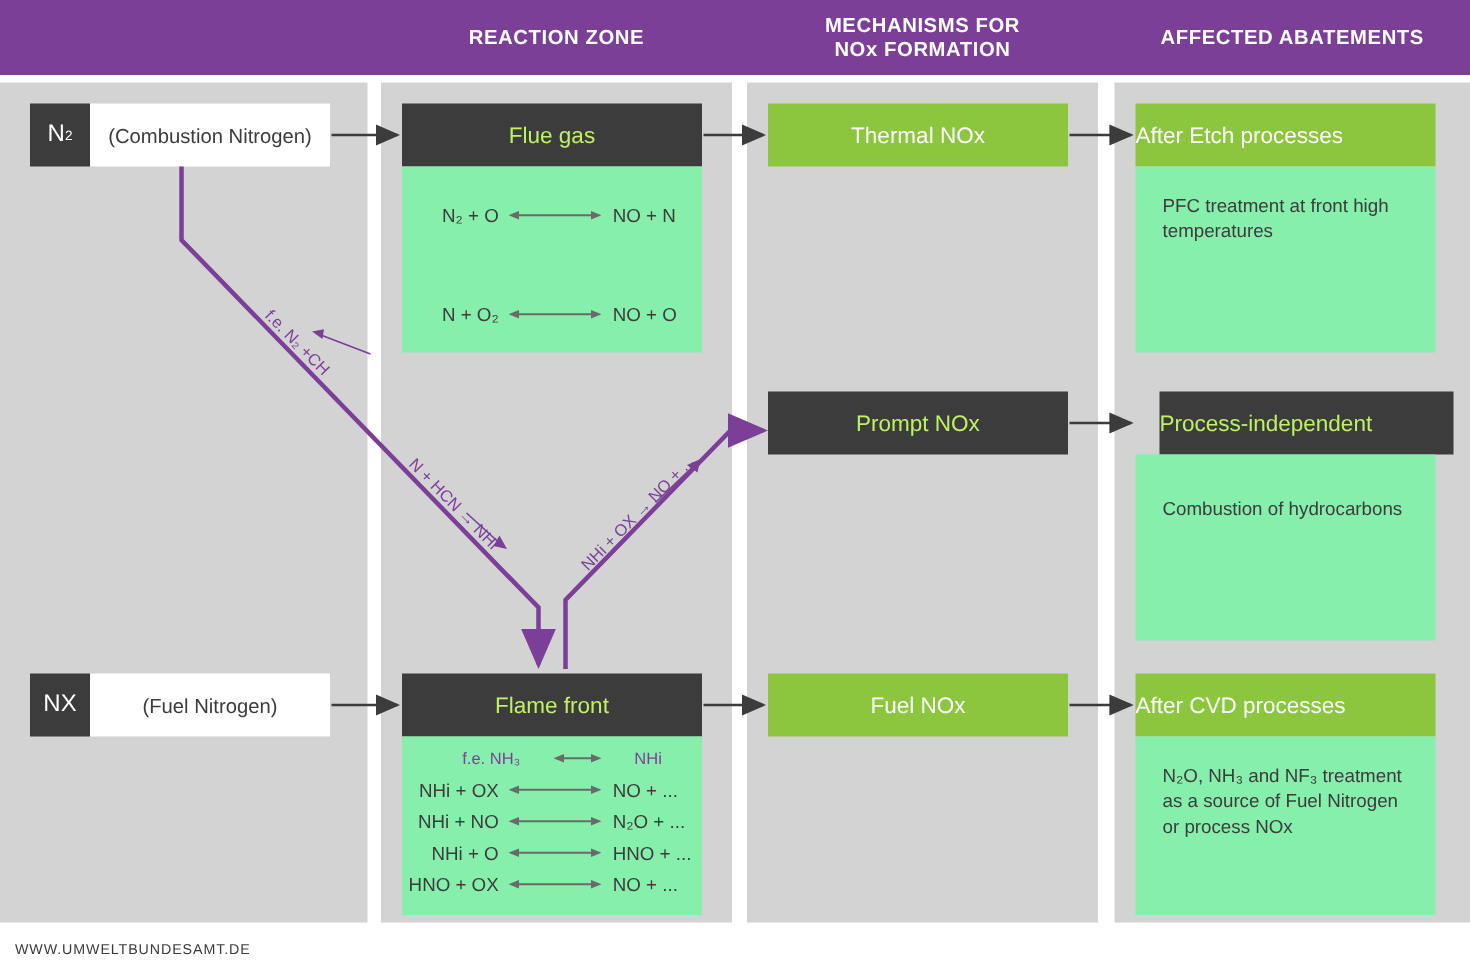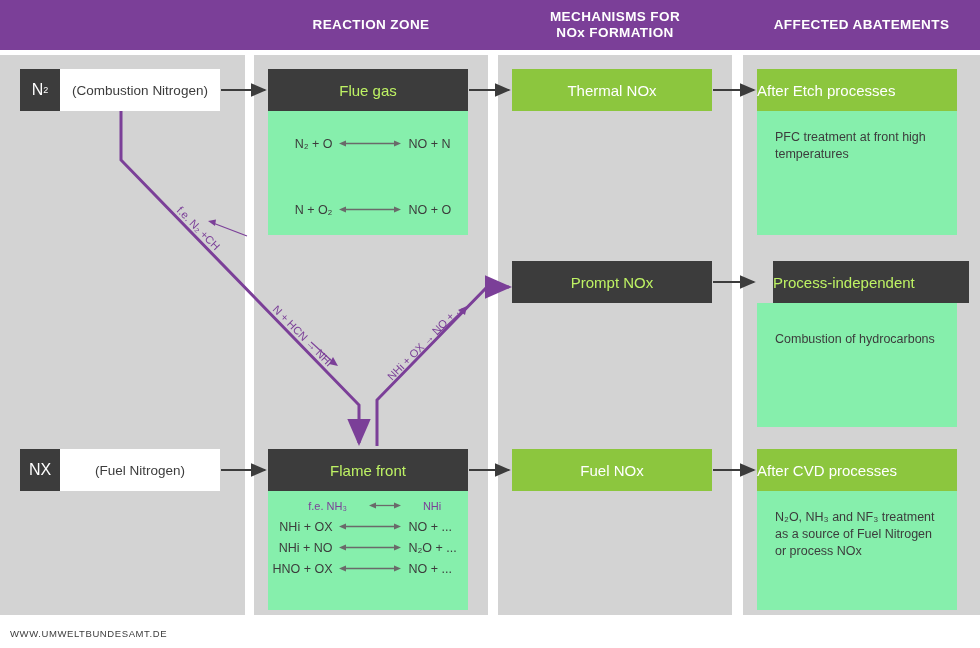--- a/index.html
+++ b/index.html
@@ -168,20 +168,31 @@
         <div class="a">
           <svg width="62" height="11" viewBox="0 0 62 11">
               <line x1="5" y1="5.5" x2="57" y2="5.5" stroke="#6a6a6a" stroke-width="1.3"></line>
               <path d="M0,5.5 L7,2.6 L7,8.4 Z" fill="#6a6a6a"></path>
               <path d="M62,5.5 L55,2.6 L55,8.4 Z" fill="#6a6a6a"></path>
             </svg>
         </div>
         <div class="r">N₂O + ...</div>
       </div>
       <div class="rxrow">
+        <div class="l">NHi + O</div>
+        <div class="a">
+          <svg width="62" height="11" viewBox="0 0 62 11">
+              <line x1="5" y1="5.5" x2="57" y2="5.5" stroke="#6a6a6a" stroke-width="1.3"></line>
+              <path d="M0,5.5 L7,2.6 L7,8.4 Z" fill="#6a6a6a"></path>
+              <path d="M62,5.5 L55,2.6 L55,8.4 Z" fill="#6a6a6a"></path>
+            </svg>
+        </div>
+        <div class="r">HNO + ...</div>
+      </div>
+      <div class="rxrow">
         <div class="l">HNO + OX</div>
         <div class="a">
           <svg width="62" height="11" viewBox="0 0 62 11">
               <line x1="5" y1="5.5" x2="57" y2="5.5" stroke="#6a6a6a" stroke-width="1.3"></line>
               <path d="M0,5.5 L7,2.6 L7,8.4 Z" fill="#6a6a6a"></path>
               <path d="M62,5.5 L55,2.6 L55,8.4 Z" fill="#6a6a6a"></path>
             </svg>
         </div>
         <div class="r">NO + ...</div>
       </div>

